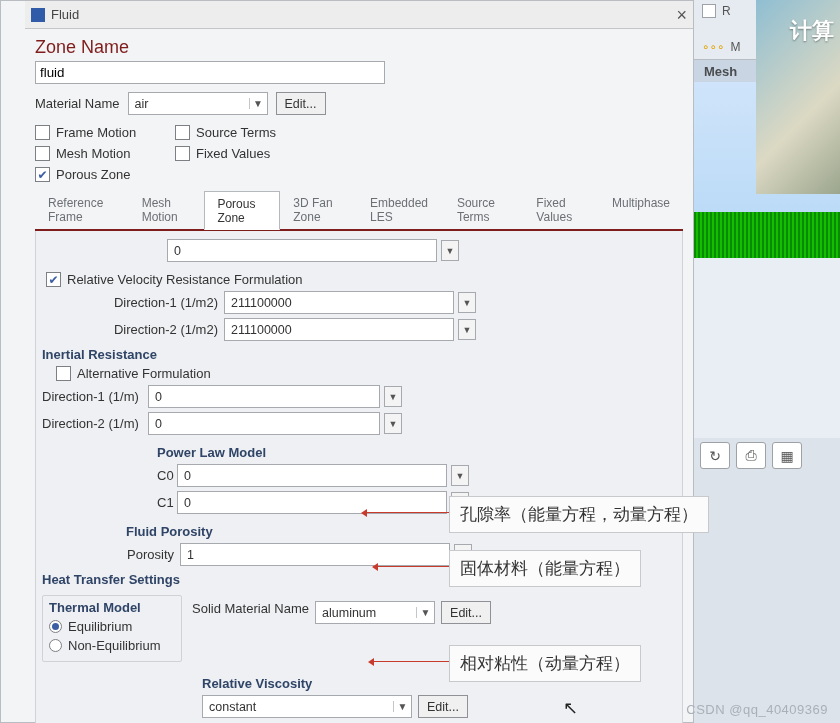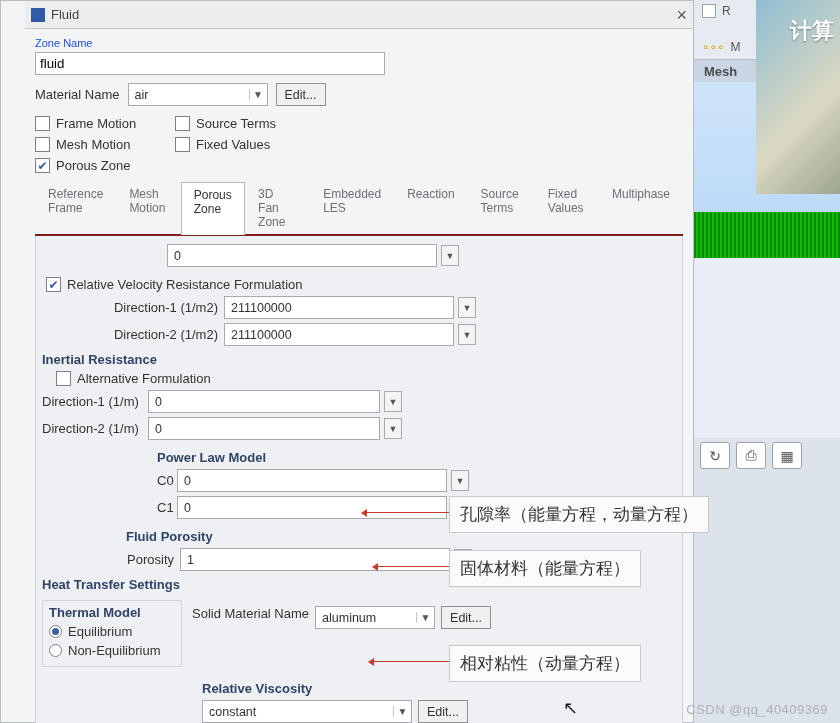--- a/index.html
+++ b/index.html
@@ -4,21 +4,21 @@
 <style>
 * { box-sizing: border-box; font-family: "Segoe UI", Tahoma, sans-serif; }
 body { margin: 0; width: 840px; height: 723px; background: #e9eef4; font-size: 13px; color: #333; overflow: hidden; position: relative; }
 
 .dialog { position: absolute; left: 0; top: 0; width: 694px; height: 723px; background: #f3f4f6; border: 1px solid #b9bcc0; padding-left: 24px; }
 .titlebar { height: 28px; display: flex; align-items: center; padding: 0 6px; background: #ededed; border-bottom: 1px solid #c4c6c9; font-size: 13px; color: #444; }
 .titlebar .icon { width: 14px; height: 14px; background: #2f5ba9; margin-right: 6px; }
 .titlebar .close { margin-left: auto; font-size: 18px; color: #555; cursor: pointer; line-height: 1; }
 
 .body { padding: 6px 10px 8px 10px; }
-.lbl-row { font-size: 11px; color: #1d4ed8; margin-top: 2px; }
+.lbl-row { font-size: 18px; color: #7f1d1d; margin-top: 2px; }
 .zone-input { width: 350px; height: 23px; border: 1px solid #a6a9ad; background: #fff; padding: 0 4px; margin-top: 3px; }
 .mat-row { display: flex; align-items: center; gap: 8px; margin-top: 8px; }
 .mat-row .lbl { font-size: 13px; color: #333; }
 .combo { position: relative; display: inline-flex; align-items: center; height: 23px; border: 1px solid #a6a9ad; background: #fff; }
 .combo .val { flex: 1; padding: 0 6px; font-size: 12.5px; color: #333; }
 .combo .drop { width: 18px; text-align: center; border-left: 1px solid #c4c6c9; font-size: 10px; color: #555; cursor: pointer; }
 .btn { height: 23px; padding: 0 8px; border: 1px solid #8f9196; background: #f0f0f0; font-size: 12.5px; color: #333; cursor: pointer; display: inline-flex; align-items: center; }
 
 .chk-grid { display: grid; grid-template-columns: 140px 160px; row-gap: 6px; margin-top: 10px; }
 .chk-item { display: flex; align-items: center; gap: 6px; font-size: 13px; color: #333; }
@@ -142,21 +142,20 @@
           <span>Porous Zone</span>
         </div>
     </div>
 
     <div class="tabs">
       <div class="tab">Reference Frame</div>
       <div class="tab">Mesh Motion</div>
       <div class="tab active">Porous Zone</div>
       <div class="tab">3D Fan Zone</div>
       <div class="tab">Embedded LES</div>
-      <div class="tab">Reaction</div>
       <div class="tab">Source Terms</div>
       <div class="tab">Fixed Values</div>
       <div class="tab">Multiphase</div>
     </div>
 
     <div class="scrollpane">
 
       <div class="numrow" style="margin-left:125px;">
         <div class="numbox" style="width:270px;">
             <span class="val">0</span>

